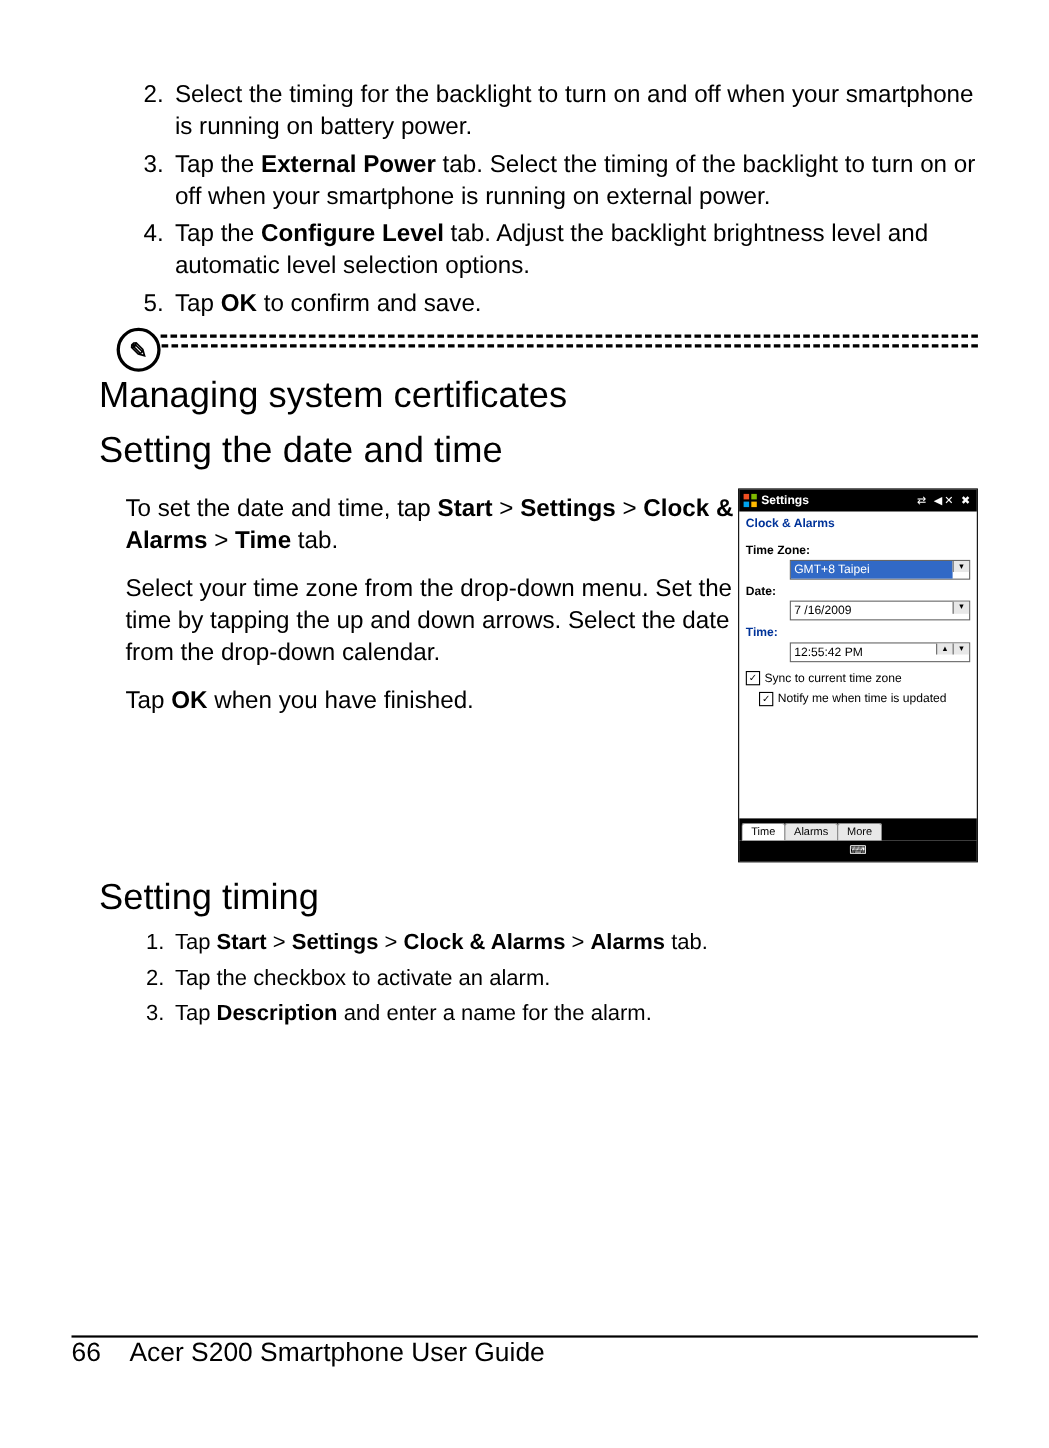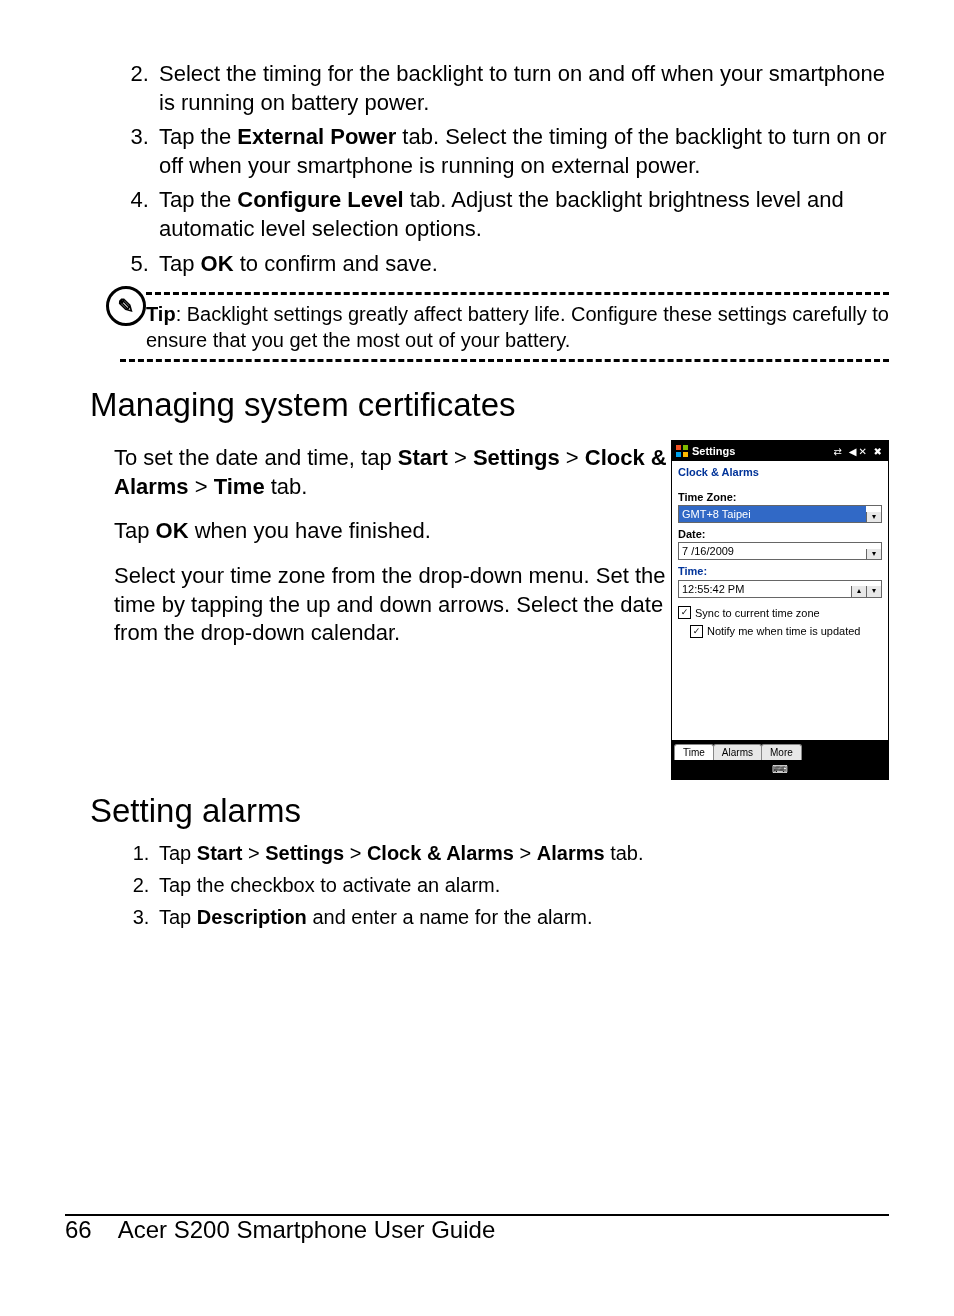--- a/index.html
+++ b/index.html
@@ -10,21 +10,21 @@
     background: #fff;
     width: 954px;
   }
   .page {
     padding: 60px 65px 40px 90px;
     box-sizing: border-box;
     min-height: 1280px;
     position: relative;
   }
   ol.steps {
-    margin: 0 0 14px 0;
+    margin: 12px 0 14px 0;
     padding-left: 65px;
     font-size: 22px;
     line-height: 1.3;
   }
   ol.steps li {
     margin-bottom: 6px;
     padding-left: 4px;
   }
   .bold { font-weight: 700; }
   .tip-block {
@@ -123,21 +123,22 @@
     font-weight: 700;
     margin-top: 4px;
     color: #000;
   }
   .ss-label.blue { color: #003399; }
   .ss-select {
     display: flex;
     border: 1px solid #666;
     margin-top: 1px;
     height: 16px;
-    align-items: flex-end;
+    align-items: flex-start;
+    margin-left: 40px;
   }
   .ss-select .val {
     flex:1;
     padding: 1px 3px;
     font-size: 11px;
     line-height: 14px;
     white-space: nowrap;
     overflow: hidden;
   }
   .ss-select .val.selected {
@@ -225,39 +226,37 @@
       <span>Tap the </span><span class="bold">Configure Level</span><span> tab. Adjust the backlight brightness level and automatic level selection options.</span>
     </li>
     <li>
       <span>Tap </span><span class="bold">OK</span><span> to confirm and save.</span>
     </li>
   </ol>
 
   <div class="tip-block">
     <div class="tip-icon"></div>
     <div class="dashed-line"></div>
-    <div class="tip-text">
-      <span class="bold">Tip</span><span>: Backlight settings greatly affect battery life. Configure these set­tings carefully to ensure that you get the most out of your battery.</span>
-    </div>
     <div class="dashed-line bottom"></div>
   </div>
 
   <h2>Managing system certificates</h2>
   <div class="section-body">
   </div>
 
+  <h2>Setting the date and time</h2>
   <div class="two-col section-body" style="margin-left:24px;">
     <div class="left-col">
       <p>
         <span>To set the date and time, tap </span><span class="bold">Start</span><span> &gt; </span><span class="bold">Set­tings</span><span> &gt; </span><span class="bold">Clock &amp; Alarms</span><span> &gt; </span><span class="bold">Time</span><span> tab.</span>
       </p>
+      <p>Select your time zone from the drop-down menu. Set the time by tapping the up and down arrows. Select the date from the drop-down calendar.</p>
       <p>
         <span>Tap </span><span class="bold">OK</span><span> when you have finished.</span>
       </p>
-      <p>Select your time zone from the drop-down menu. Set the time by tapping the up and down arrows. Select the date from the drop-down calendar.</p>
 
     </div>
 
     <div class="screenshot">
       <div class="ss-header">
         <span class="left">
             <span class="win-icon"></span>
             <span class="bold">Settings</span>
           </span>
         <span class="ss-status-icons">⇄ ◀✕ ✖</span>
@@ -294,21 +293,21 @@
         <div class="ss-tab active">Time</div>
         <div class="ss-tab">Alarms</div>
         <div class="ss-tab">More</div>
       </div>
       <div class="ss-footer">
         <span>⌨</span>
       </div>
     </div>
   </div>
 
-  <h2>Setting alarms</h2>
+  <h2>Setting timing</h2>
   <ol class="alarms">
     <li>
       <span>Tap </span><span class="bold">Start</span><span> &gt; </span><span class="bold">Settings</span><span> &gt; </span><span class="bold">Clock &amp; Alarms</span><span> &gt; </span><span class="bold">Alarms</span><span> tab.</span>
     </li>
     <li>Tap the checkbox to activate an alarm.</li>
     <li>
       <span>Tap </span><span class="bold">Description</span><span> and enter a name for the alarm.</span>
     </li>
   </ol>
 

